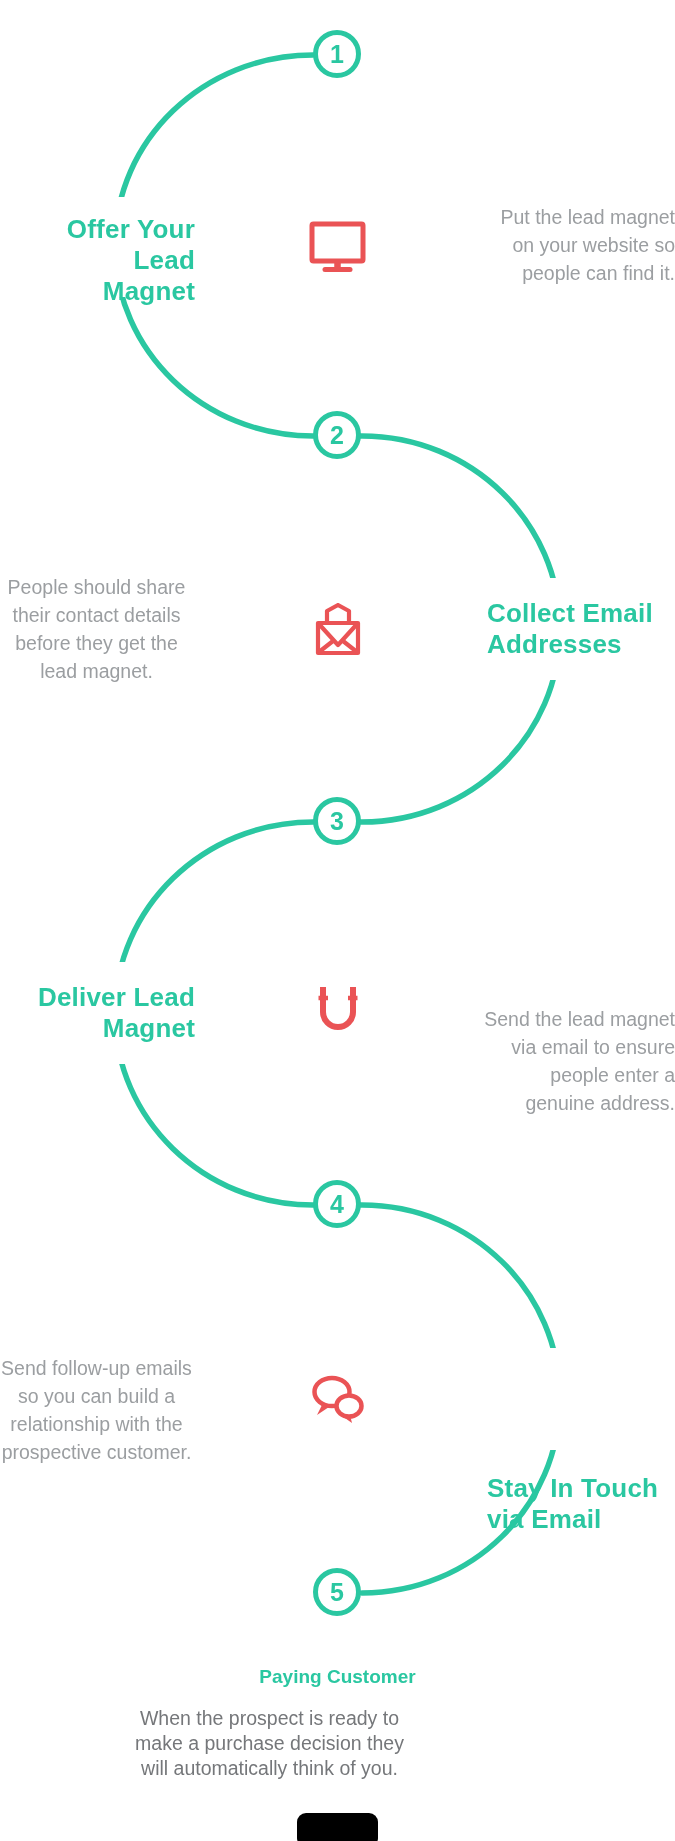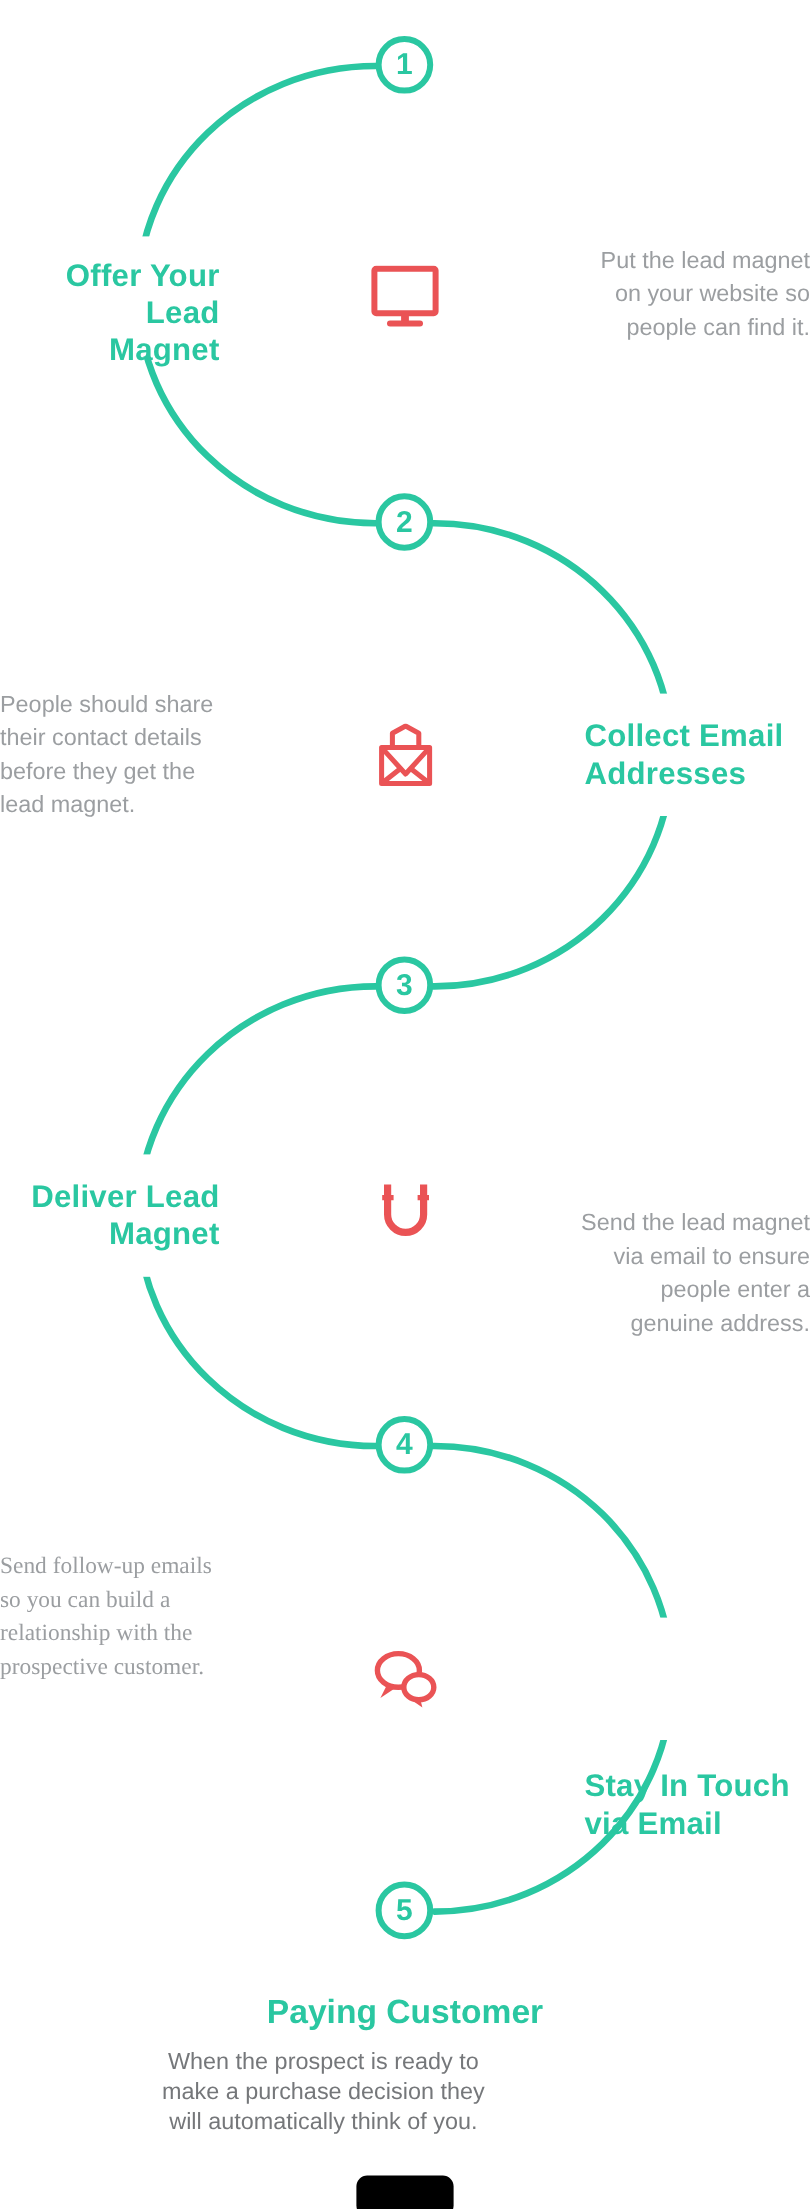--- a/index.html
+++ b/index.html
@@ -15,33 +15,33 @@
     color:#2AC7A1;font-size:25px;font-weight:600;line-height:1;
   }
   .c1{top:30px;} .c2{top:411px;} .c3{top:797px;} .c4{top:1180px;} .c5{top:1568px;}
   .icon-box{position:absolute;left:309px;width:57px;height:57px;
     display:flex;align-items:center;justify-content:center;}
   .i1{top:219px;} .i2{top:601px;} .i3{top:984px;} .i4{top:1371px;}
   .title{
     position:absolute;color:#2AC7A1;font-size:26px;font-weight:700;
     line-height:31px;white-space:pre-line;letter-spacing:.2px;
   }
-  .t-left{left:0;width:183px;text-align:right;}
+  .t-left{left:0;width:183px;text-align:right;padding-left:12px;}
   .t-right{left:487px;width:188px;text-align:left;}
   .t1{top:214px;} .t2{top:598px;} .t3{top:982px;} .t4{top:1444px;margin-top:29px;}
   .desc{
     position:absolute;color:#9B9EA1;font-size:19.5px;line-height:28px;
     white-space:pre-line;
   }
   .d-right{left:482px;width:193px;text-align:right;}
-  .d-left{left:0;width:193px;text-align:left;}
-  .d1{top:203px;} .d2{top:573px;} .d3{top:1005px;} .d4{top:1292px;font-family:Liberation Serif, serif;}
+  .d-left{left:0;width:193px;text-align:center;}
+  .d1{top:203px;} .d2{top:573px;} .d3{top:1005px;} .d4{top:1354px;}
   .final-title{
     position:absolute;left:0;top:1660px;width:675px;text-align:center;
-    color:#2AC7A1;font-size:28px;font-weight:700;line-height:34px;
+    color:#2AC7A1;font-size:19px;font-weight:700;line-height:34px;
   }
   .final-desc{
     position:absolute;left:0;top:1706px;width:539px;text-align:center;
     color:#75777A;font-size:19.5px;line-height:25px;white-space:pre-line;
   }
   .bottom-bar{
     position:absolute;left:297px;top:1813px;width:81px;height:34px;
     background:#000000;border-radius:9px;
   }
 </style>

